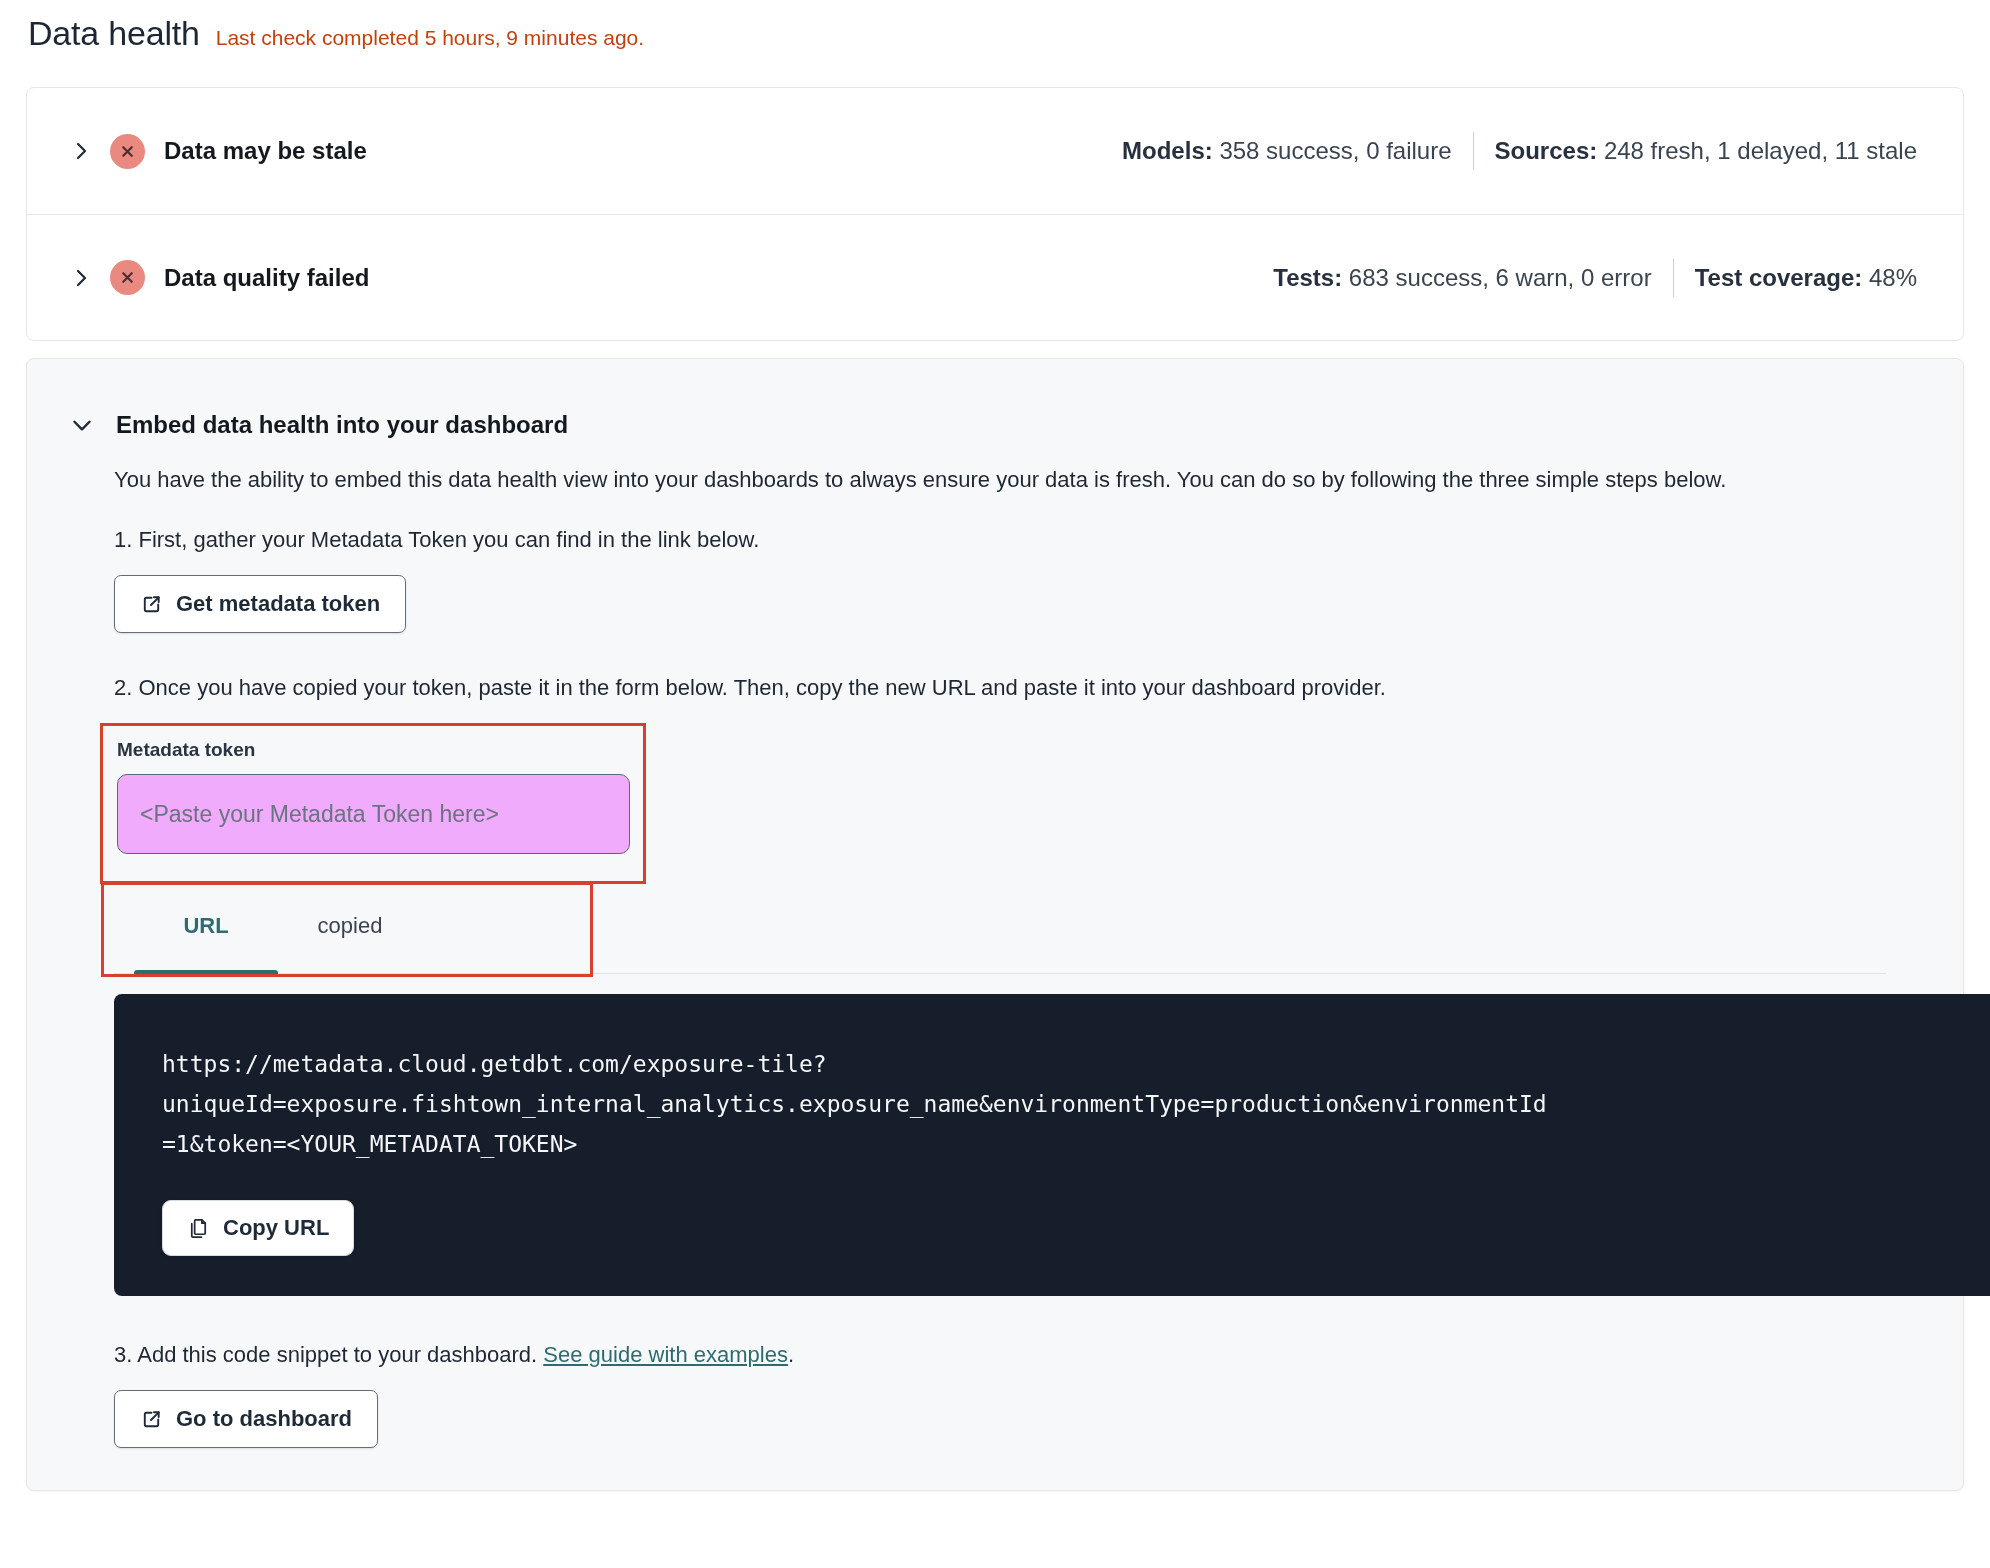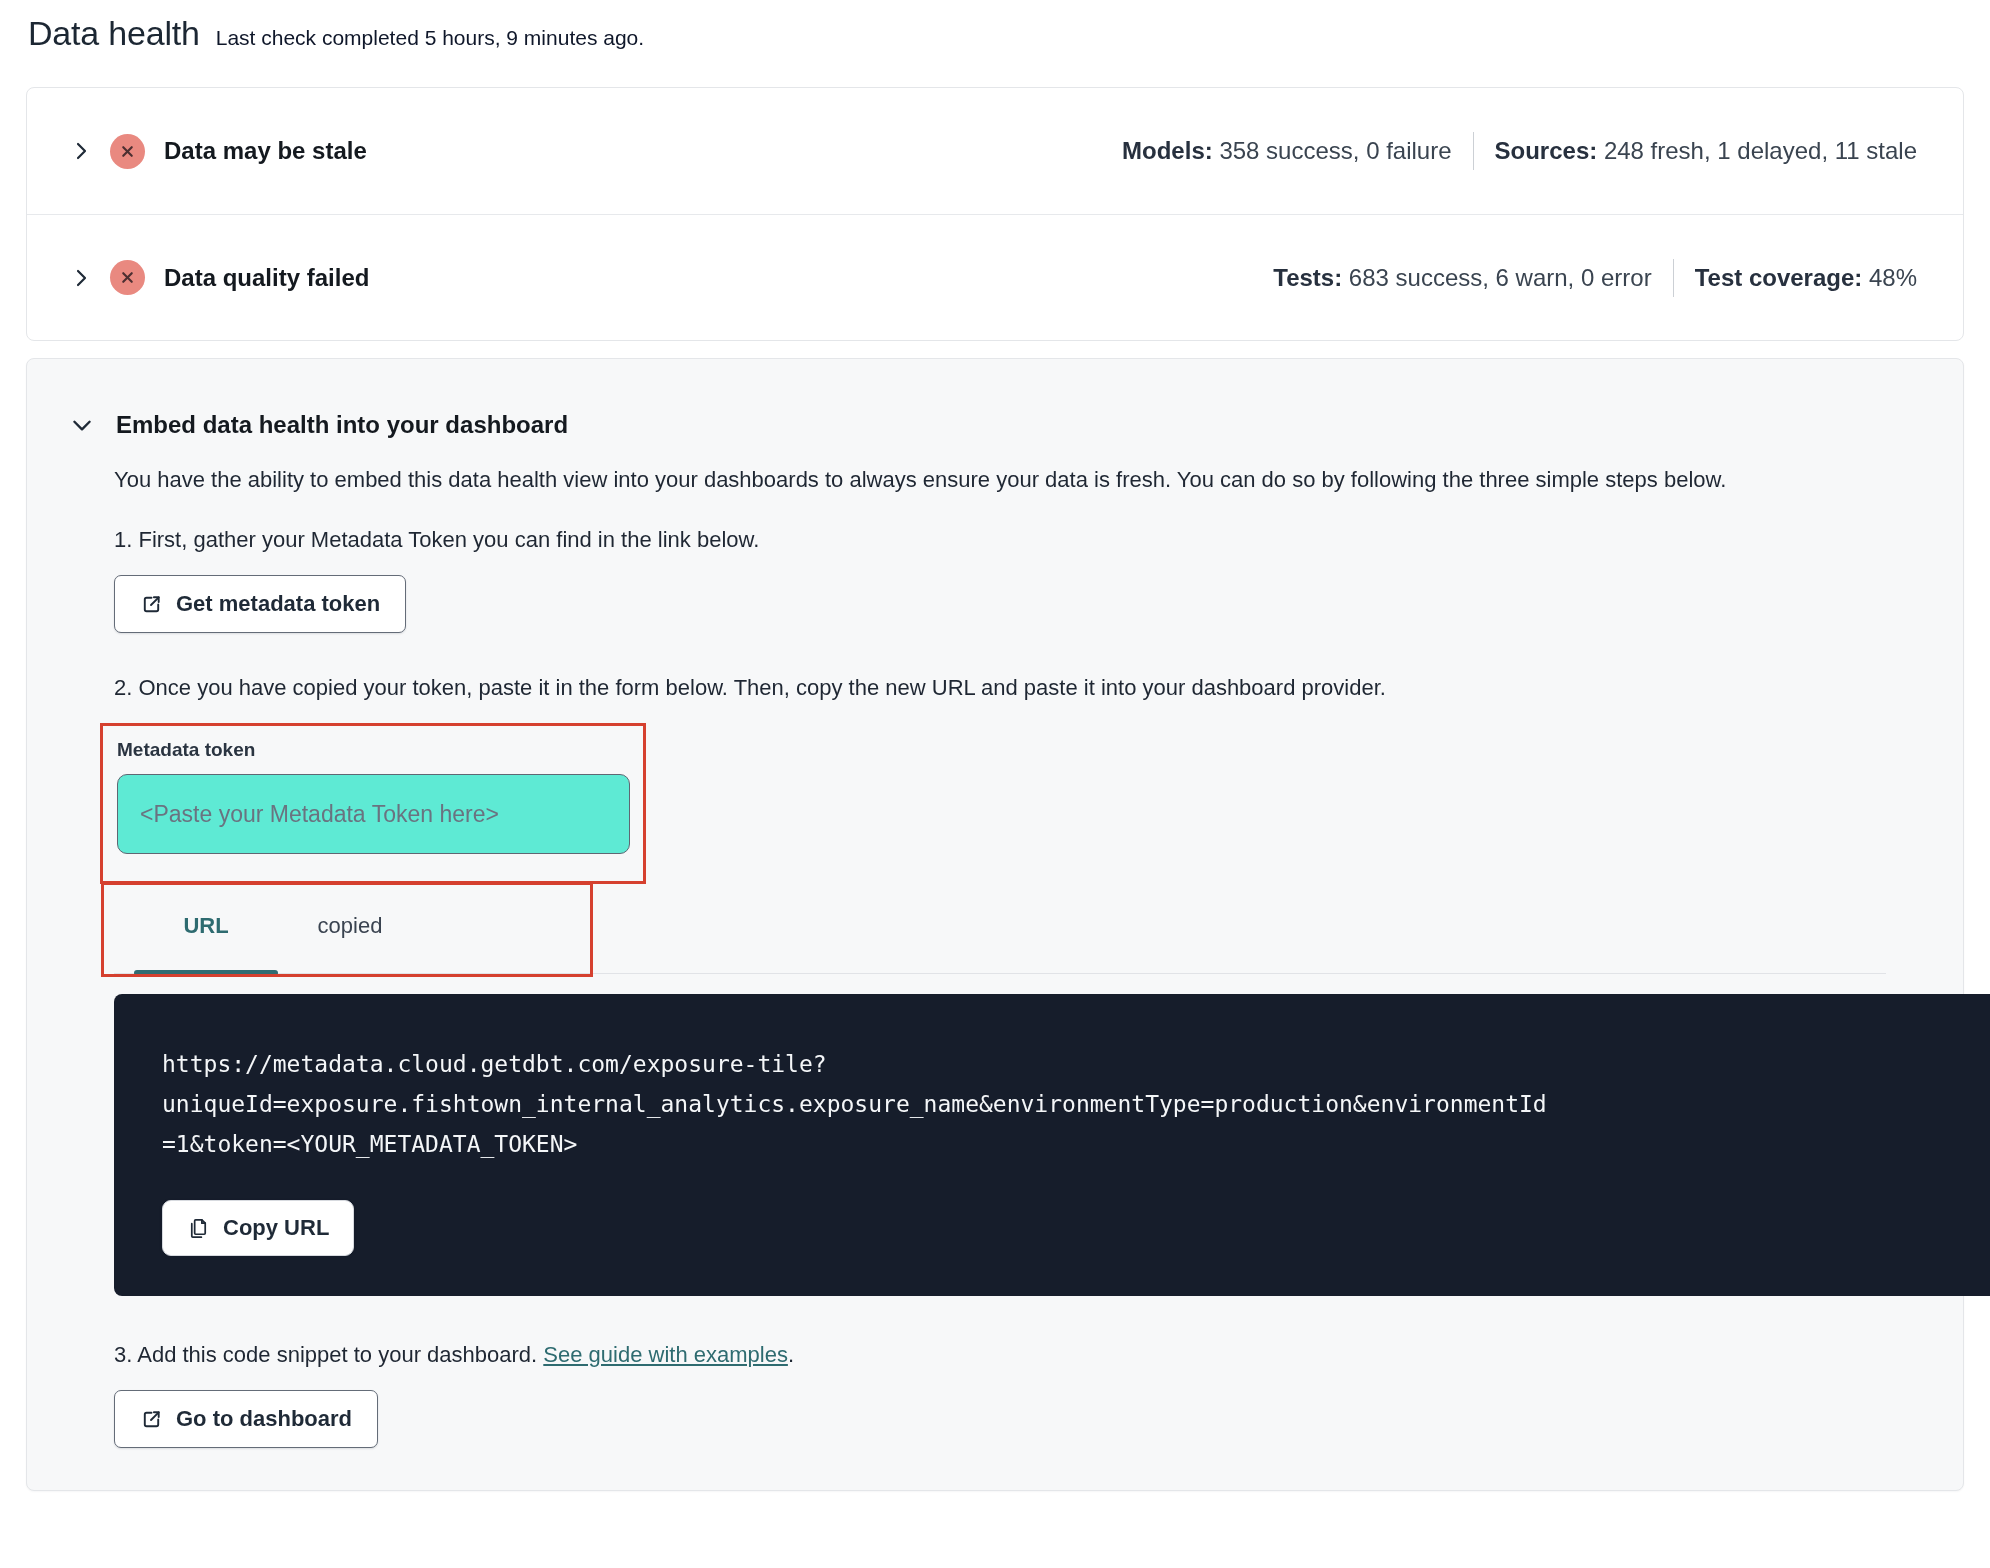--- a/index.html
+++ b/index.html
@@ -7,21 +7,21 @@
   body {
     width:1990px; min-height:1568px;
     font-family:"Liberation Sans","DejaVu Sans",sans-serif;
     color:#232b3a;
     padding:14px 26px 28px 26px;
   }
 
   
   .page-header { display:flex; align-items:baseline; gap:16px; padding-left:2px; }
   .page-title { font-size:34px; font-weight:500; color:#1c2733; letter-spacing:-0.2px; }
-  .page-subtitle { font-size:21px; color:#0f172a; }
+  .page-subtitle { font-size:21px; color:#c2410c; }
 
   
   .status-card {
     margin-top:34px;
     background:#ffffff;
     border:1px solid #e4e6e9;
     border-radius:8px;
     overflow:hidden;
   }
   .status-row {
@@ -83,21 +83,21 @@
     margin-top:22px;
     margin-left:-14px;
     width:546px;
     border:3px solid #d5402f;
     padding:13px 16px 27px 14px;
   }
   .token-label { font-size:19px; font-weight:700; color:#2a3441; }
   .token-input {
     margin-top:13px;
     width:513px; height:80px;
-    background:#5eead4;
+    background:#f0abfc;
     border:1px solid #5f6773;
     border-radius:10px;
     padding:0 22px;
     font-size:23px; color:#2a3441;
     font-family:inherit;
     outline:none;
   }
   .token-input::placeholder { color:#6a7380; opacity:1; }
 
   

